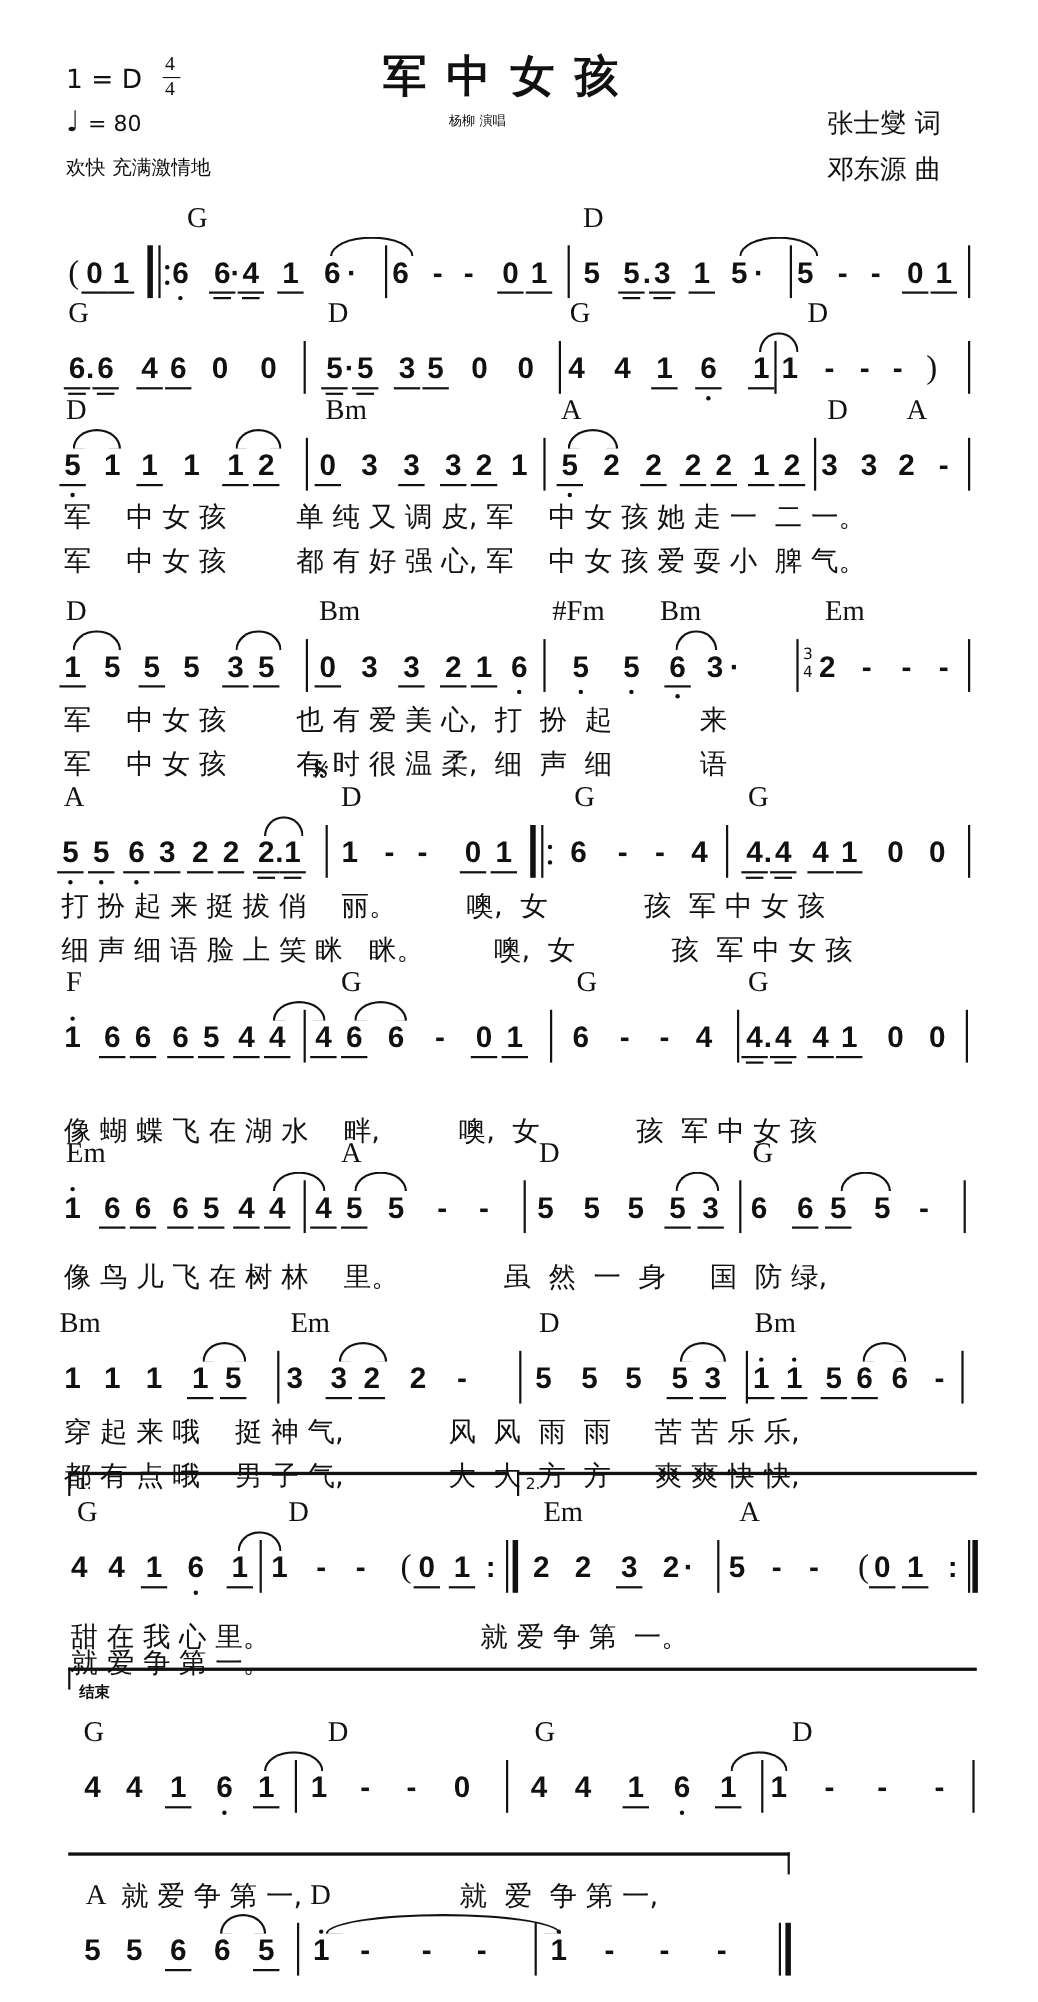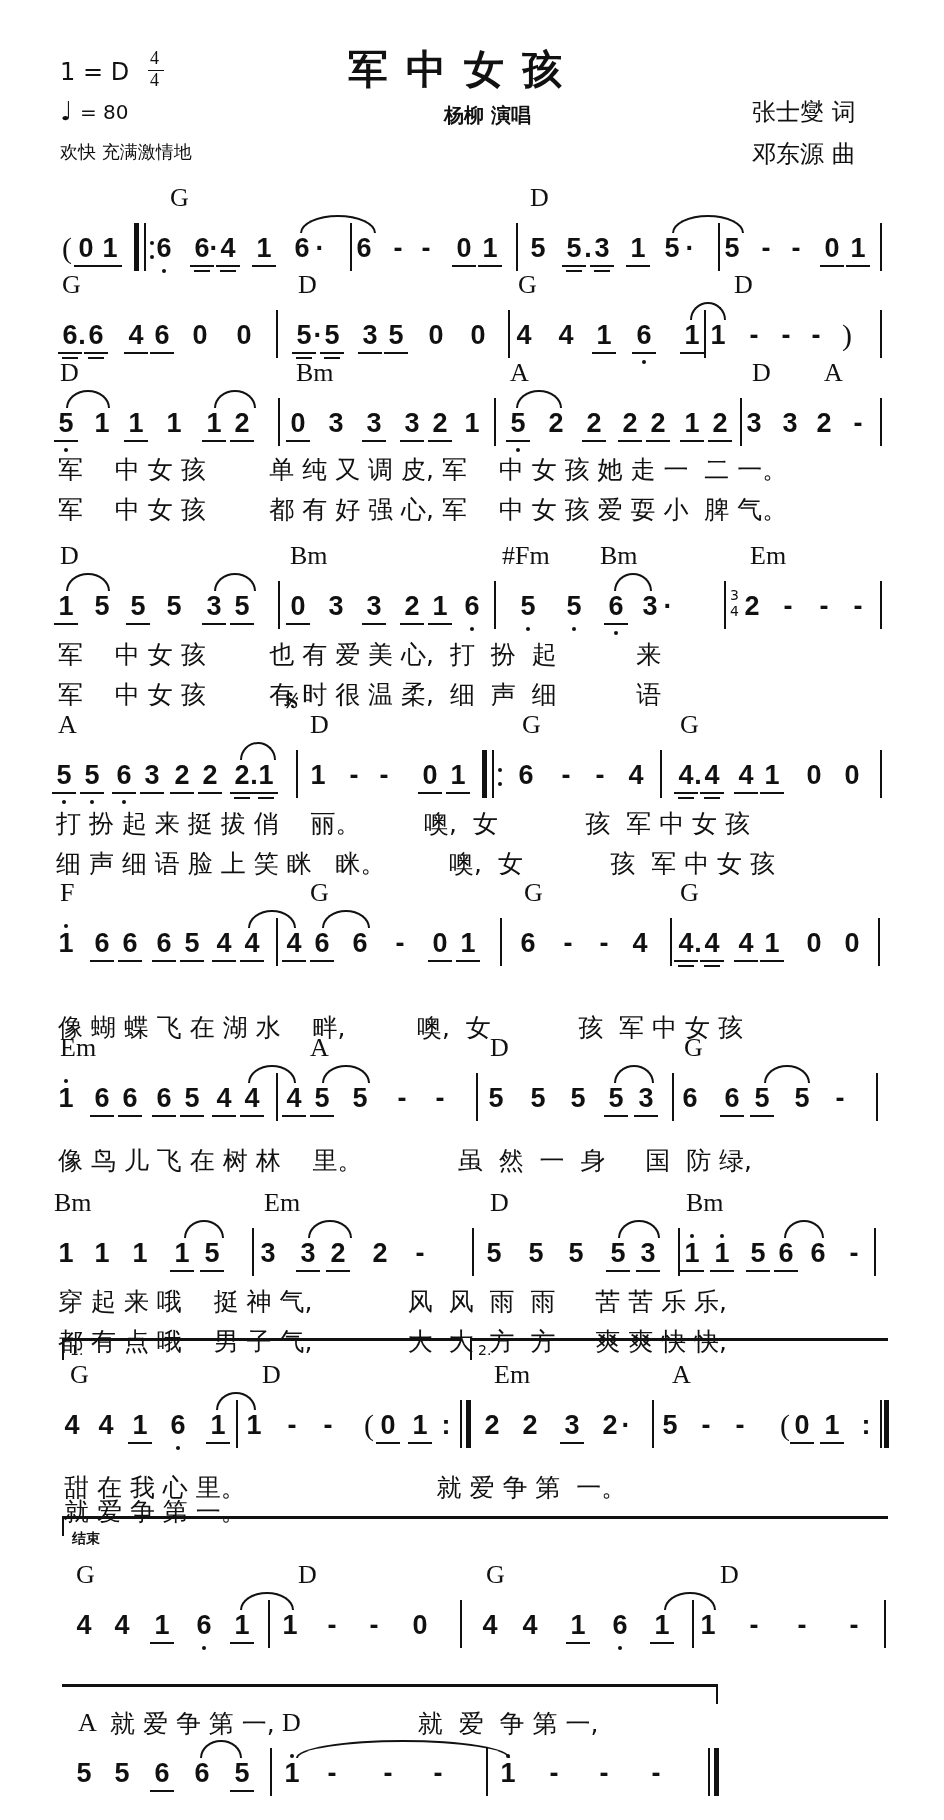--- a/index.html
+++ b/index.html
@@ -25,21 +25,21 @@
 </head>
 <body>
 
 <div class="abs hdr" style="left:60px;top:58px;font-size:24px;">1 = D</div>
 <div class="abs hdr" style="left:150px;top:48px;font-size:18px;font-family:'Liberation Serif',serif;">4</div>
 <div class="abs" style="left:148px;top:70px;width:16px;height:1px;background:#111;"></div>
 <div class="abs hdr" style="left:150px;top:70px;font-size:18px;font-family:'Liberation Serif',serif;">4</div>
 <div class="abs hdr" style="left:348px;top:42px;"><span class="title">军中女孩</span></div>
 <div class="abs hdr" style="left:60px;top:96px;font-size:26px;">♩</div>
 <div class="abs hdr" style="left:80px;top:100px;font-size:20px;">= 80</div>
-<div class="abs hdr" style="left:408px;top:102px;font-size:20px;font-weight:bold;margin-left:36px;">杨柳 演唱</div>
+<div class="abs hdr" style="left:408px;top:102px;font-size:12px;font-weight:normal;">杨柳 演唱</div>
 <div class="abs hdr" style="left:752px;top:96px;font-size:24px;">张士燮  词</div>
 <div class="abs hdr" style="left:60px;top:140px;font-size:18px;">欢快   充满激情地</div>
 <div class="abs hdr" style="left:752px;top:138px;font-size:24px;">邓东源  曲</div>
 
 <div id="score">
     <div class="sys" style="top: 185px; height: 150px;">
       <div class="chord" style="left: 170px; top: 0px;">G</div>
       <div class="chord" style="left: 530px; top: 0px;">D</div>
       <div class="paren" style="left: 62px; top: 48px;">(</div>
       <div class="note" style="left: 76px; top: 48px;">0</div>

